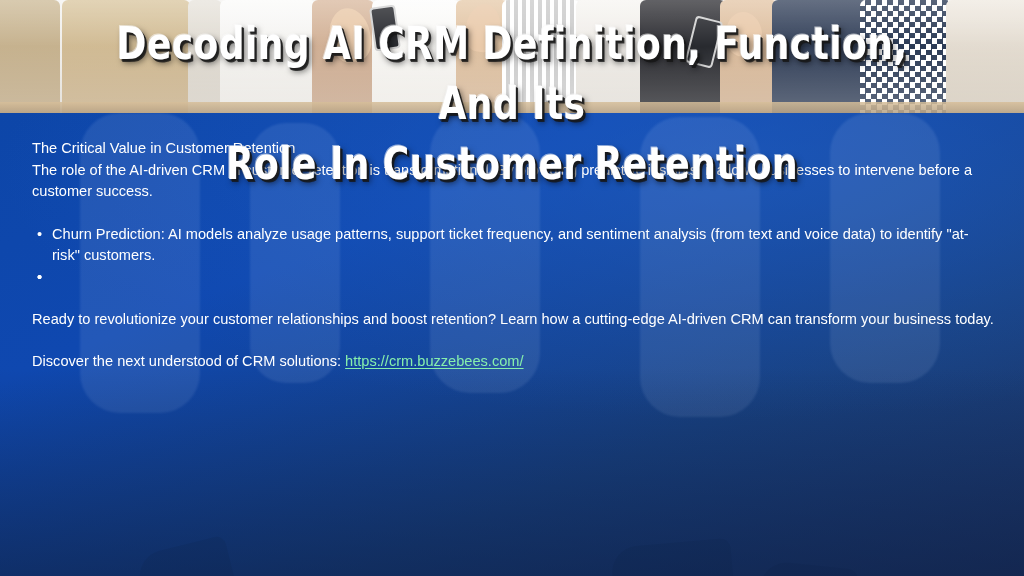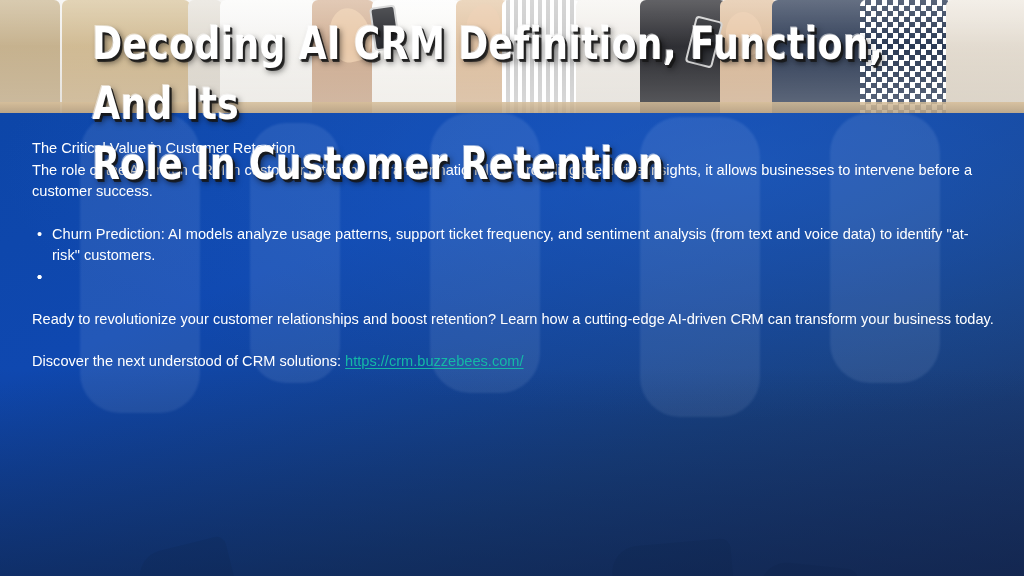--- a/index.html
+++ b/index.html
@@ -85,20 +85,21 @@
   .panel-darken{
     position:absolute;inset:0;
     background:linear-gradient(180deg, rgba(6,32,86,0) 55%, rgba(10,26,62,.50) 100%);
   }
 
   
   .title-wrap{
     position:absolute;
     left:0; top:14px;
     width:1024px;
+    text-align:center;
     z-index:6;
     pointer-events:none;
   }
   .title-line{
     display:block;
     font-family:"DejaVu Sans", sans-serif;
     font-weight:700;
     font-size:44px;
     line-height:60px;
     letter-spacing:.5px;
@@ -131,21 +132,21 @@
     margin:0 0 0 0;
   }
   ul.bullets li .dot{
     position:absolute;
     left:5px; top:0;
     font-size:14.6px;
     line-height:21.5px;
     color:#ffffff;
   }
   a.link{
-    color:#14b8a6;
+    color:#86efac;
     text-decoration:underline;
     text-underline-offset:2px;
   }
 </style>
 </head>
 <body>
 
 <div class="slide">
 
   <div class="header-band">

